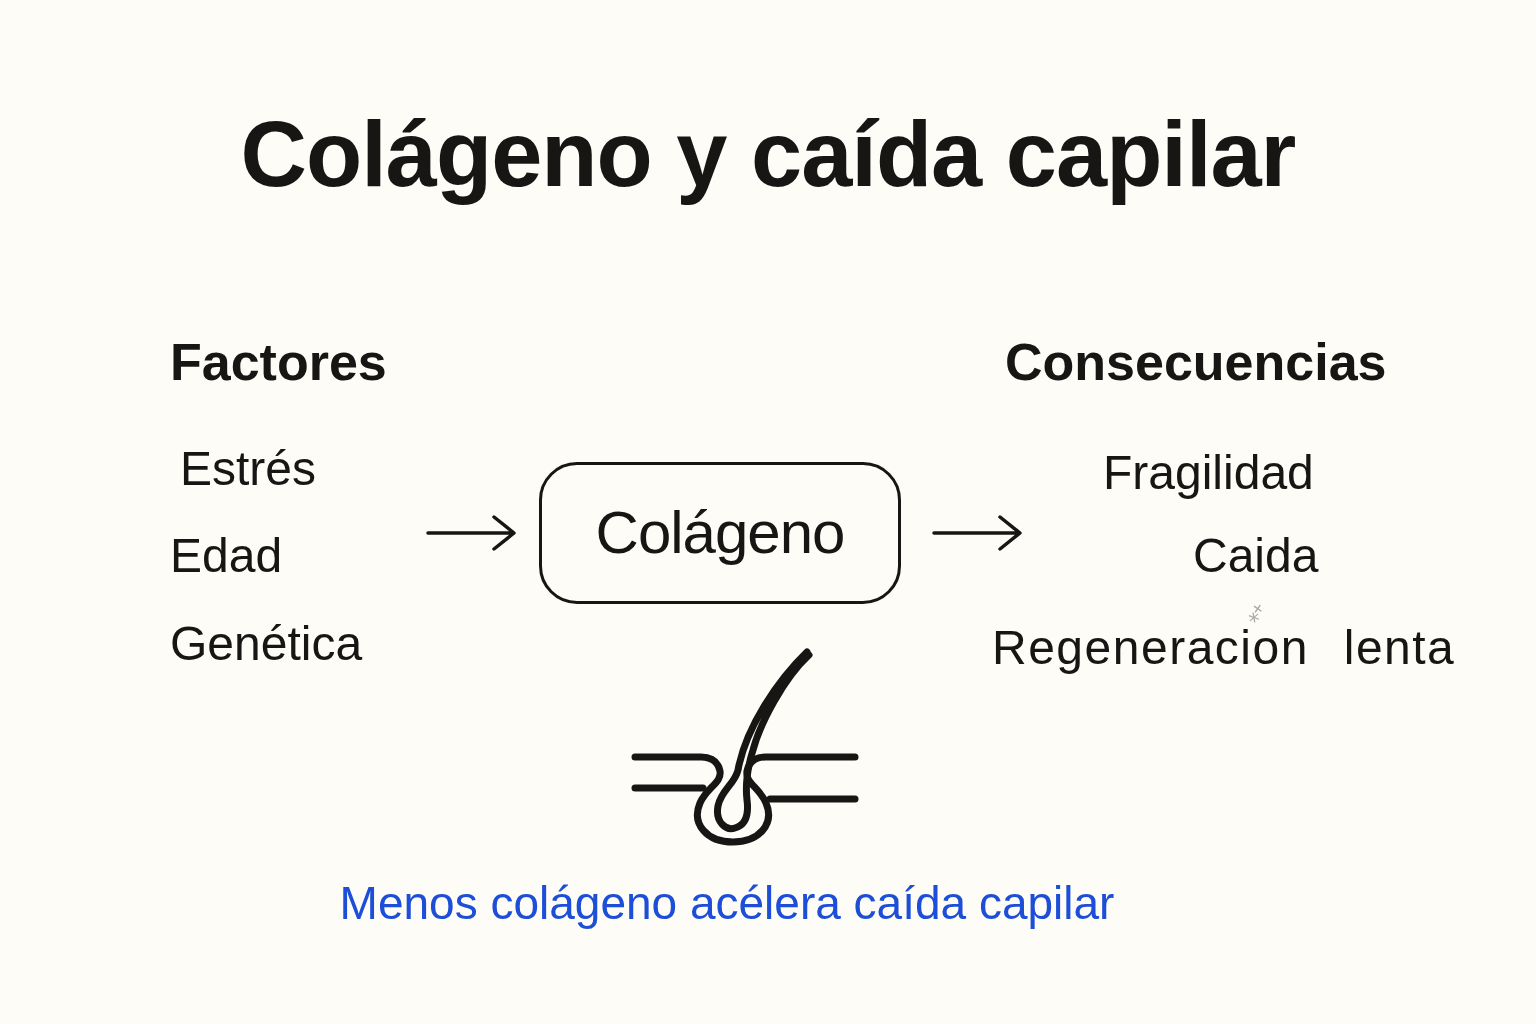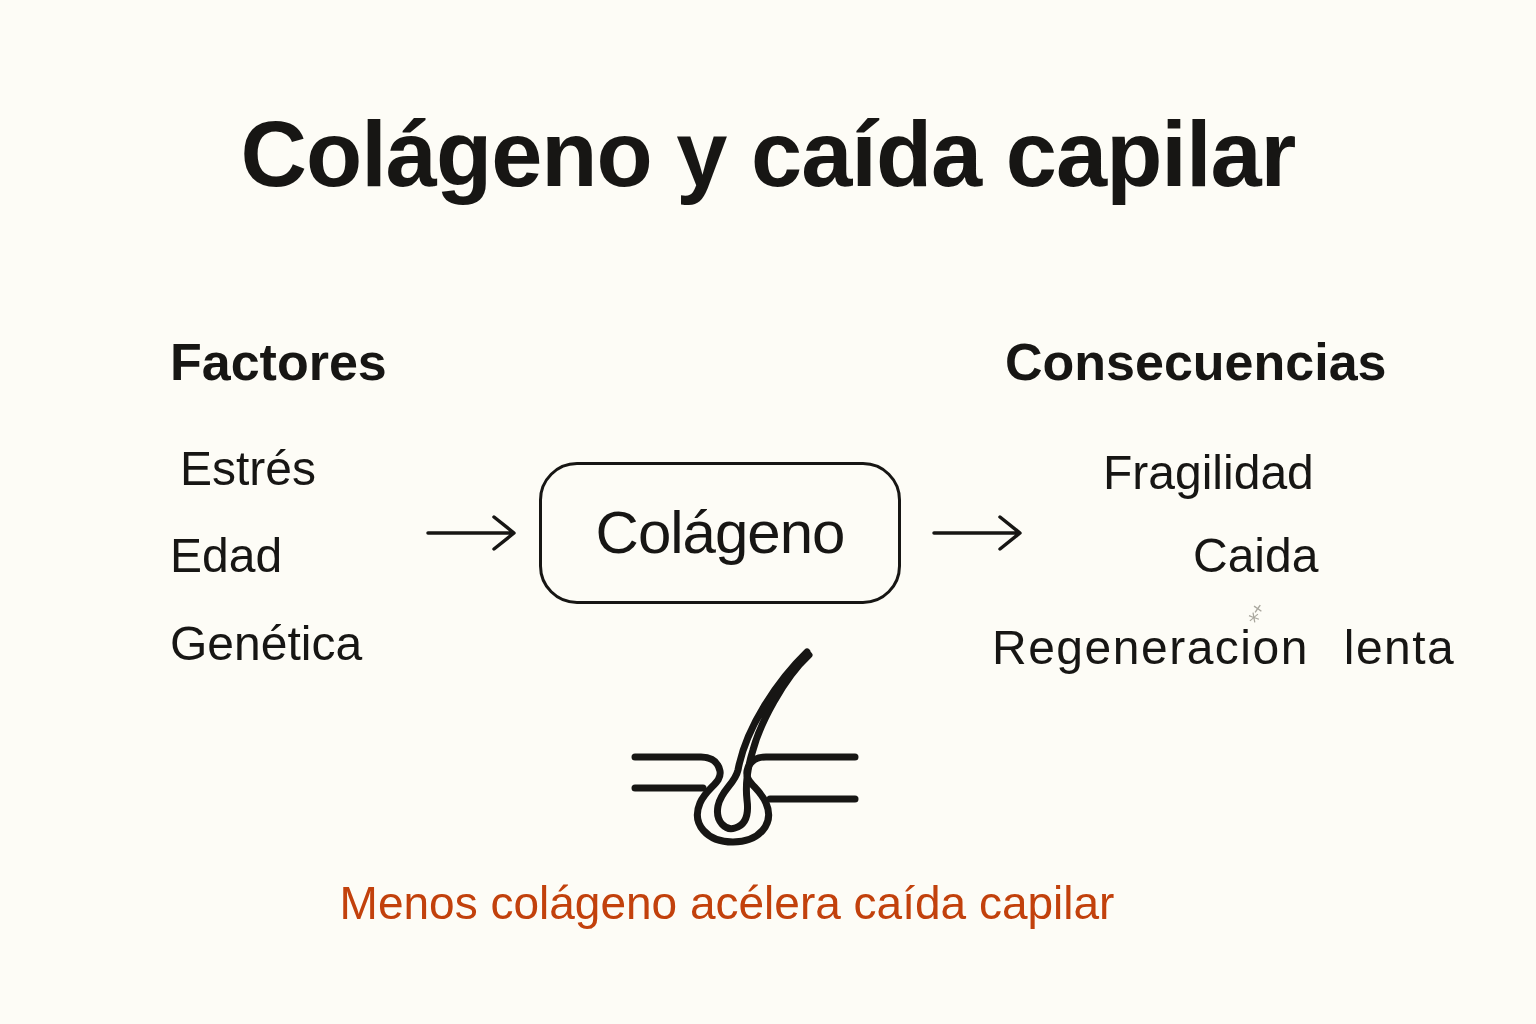--- a/index.html
+++ b/index.html
@@ -50,21 +50,21 @@
   }
   .collagen-label { font-size: 60px; font-weight: 400; letter-spacing: -1px; }
 
   .arrow-left  { left: 424px; top: 515px; }
   .arrow-right { left: 930px; top: 515px; }
   .follicle    { left: 580px; top: 630px; }
 
   .caption {
     left: 727px; top: 880px;
     transform: translateX(-50%);
-    font-size: 46px; color: #c2410c;
+    font-size: 46px; color: #1d4ed8;
   }
 
   svg { display: block; }
 </style>
 </head>
 <body style="background: rgb(253, 252, 246);">
 
 <div class="stage">
 
   <div class="abs title">Colágeno y caída capilar</div>

